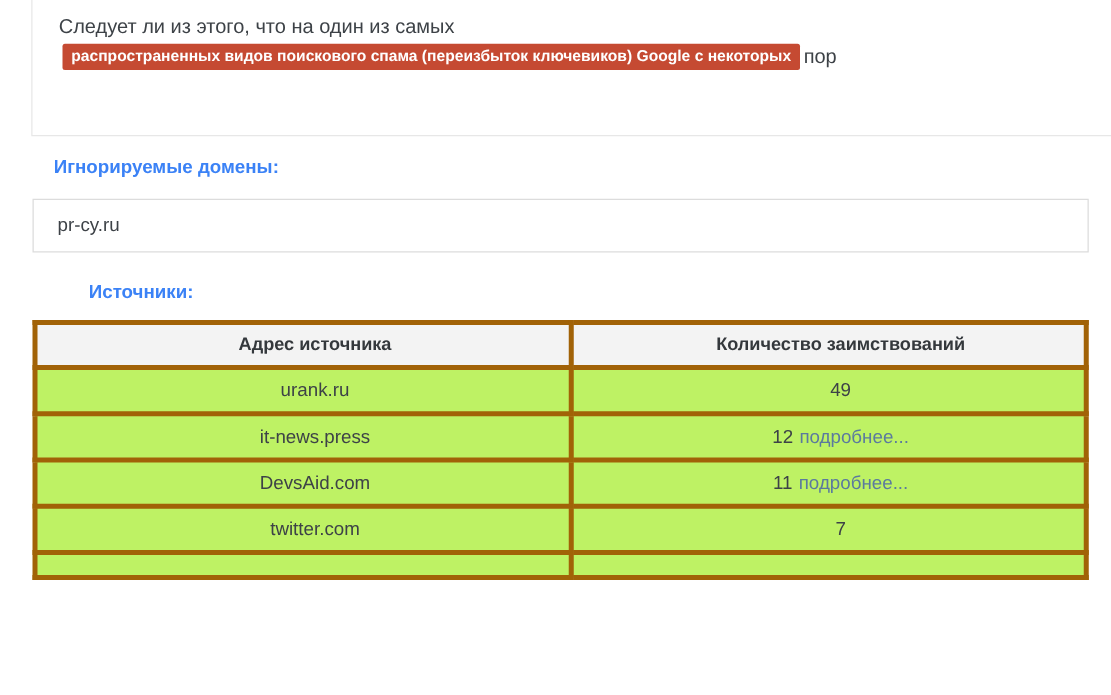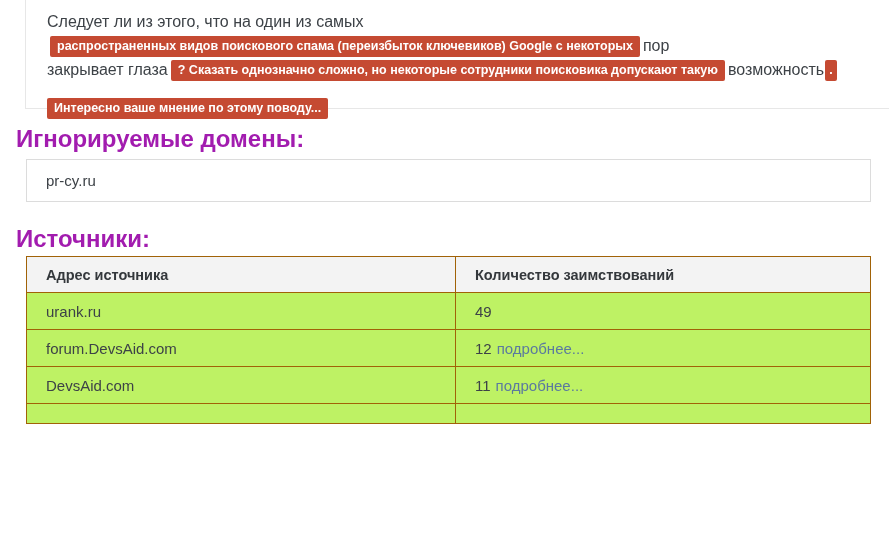--- a/index.html
+++ b/index.html
@@ -36,27 +36,27 @@
     margin: 0 3px;
     vertical-align: 1px;
     white-space: nowrap;
   }
   .hl.dot { margin-left: 1px; padding: 3px 4px 4px 4px; }
   .standalone-line { margin-top: 14px; }
   .standalone-line .hl { margin-left: 0; }
   
   .section-title {
     position: absolute;
-    left: 16px;
-    font-size: 24px;
+    left: 43px;
+    font-size: 15px;
     font-weight: 700;
-    color: #a21caf;
+    color: #3b82f6;
   }
   #title-domains { top: 125px; }
-  #title-sources { top: 225px; }
+  #title-sources { top: 225px; margin-left: 28px; }
   
   .domains-box {
     position: absolute;
     left: 26px; top: 159px;
     width: 845px; height: 43px;
     border: 1px solid #dcdcdc;
     background: #ffffff;
     display: flex;
     align-items: center;
     padding-left: 19px;
@@ -66,22 +66,22 @@
   
   .sources-table {
     position: absolute;
     left: 26px; top: 256px;
     width: 845px;
     border-collapse: collapse;
     font-size: 15px;
     color: #3d4247;
   }
   .sources-table th, .sources-table td {
-    border: 1px solid #a16207;
-    text-align: left;
+    border: 4px solid #a16207;
+    text-align: center;
     padding: 0 0 0 19px;
     font-weight: 400;
     margin-top: 48px;
   }
   .sources-table th {
     background: #f3f3f3;
     font-weight: 700;
     color: #34383c;
     height: 36px;
     font-size: 14.5px;
@@ -96,26 +96,20 @@
   }
   .partial-row td { height: 20px; }
 </style>
 </head>
 <body>
 
 <div class="top-box">
   <div class="text-line">
     <span>Следует ли из этого, что на один из самых</span><span class="hl">распространенных видов поискового спама (переизбыток ключевиков) Google с некоторых</span><span>пор</span>
   </div>
-  <div class="text-line">
-    <span>закрывает глаза</span><span class="hl">? Сказать однозначно сложно, но некоторые сотрудники поисковика допускают такую</span><span>возможность</span><span class="hl dot">.</span>
-  </div>
-  <div class="text-line standalone-line">
-    <span class="hl">Интересно ваше мнение по этому поводу...</span>
-  </div>
 </div>
 
 <h2 class="section-title" id="title-domains">Игнорируемые домены:</h2>
 <div class="domains-box">
   <span>pr-cy.ru</span>
 </div>
 
 <h2 class="section-title" id="title-sources">Источники:</h2>
 <table class="sources-table">
   <thead>
@@ -123,25 +117,29 @@
       <th class="col-address">Адрес источника</th>
       <th>Количество заимствований</th>
     </tr>
   </thead>
   <tbody>
     <tr>
       <td>urank.ru</td>
       <td><span>49</span></td>
     </tr>
     <tr>
-      <td>forum.DevsAid.com</td>
+      <td>it-news.press</td>
       <td><span>12</span><a class="more-link">подробнее...</a></td>
     </tr>
     <tr>
       <td>DevsAid.com</td>
       <td><span>11</span><a class="more-link">подробнее...</a></td>
+    </tr>
+    <tr>
+      <td>twitter.com</td>
+      <td><span>7</span></td>
     </tr>
     <tr class="partial-row">
       <td></td>
       <td></td>
     </tr>
   </tbody>
 </table>
 
 </body></html>

